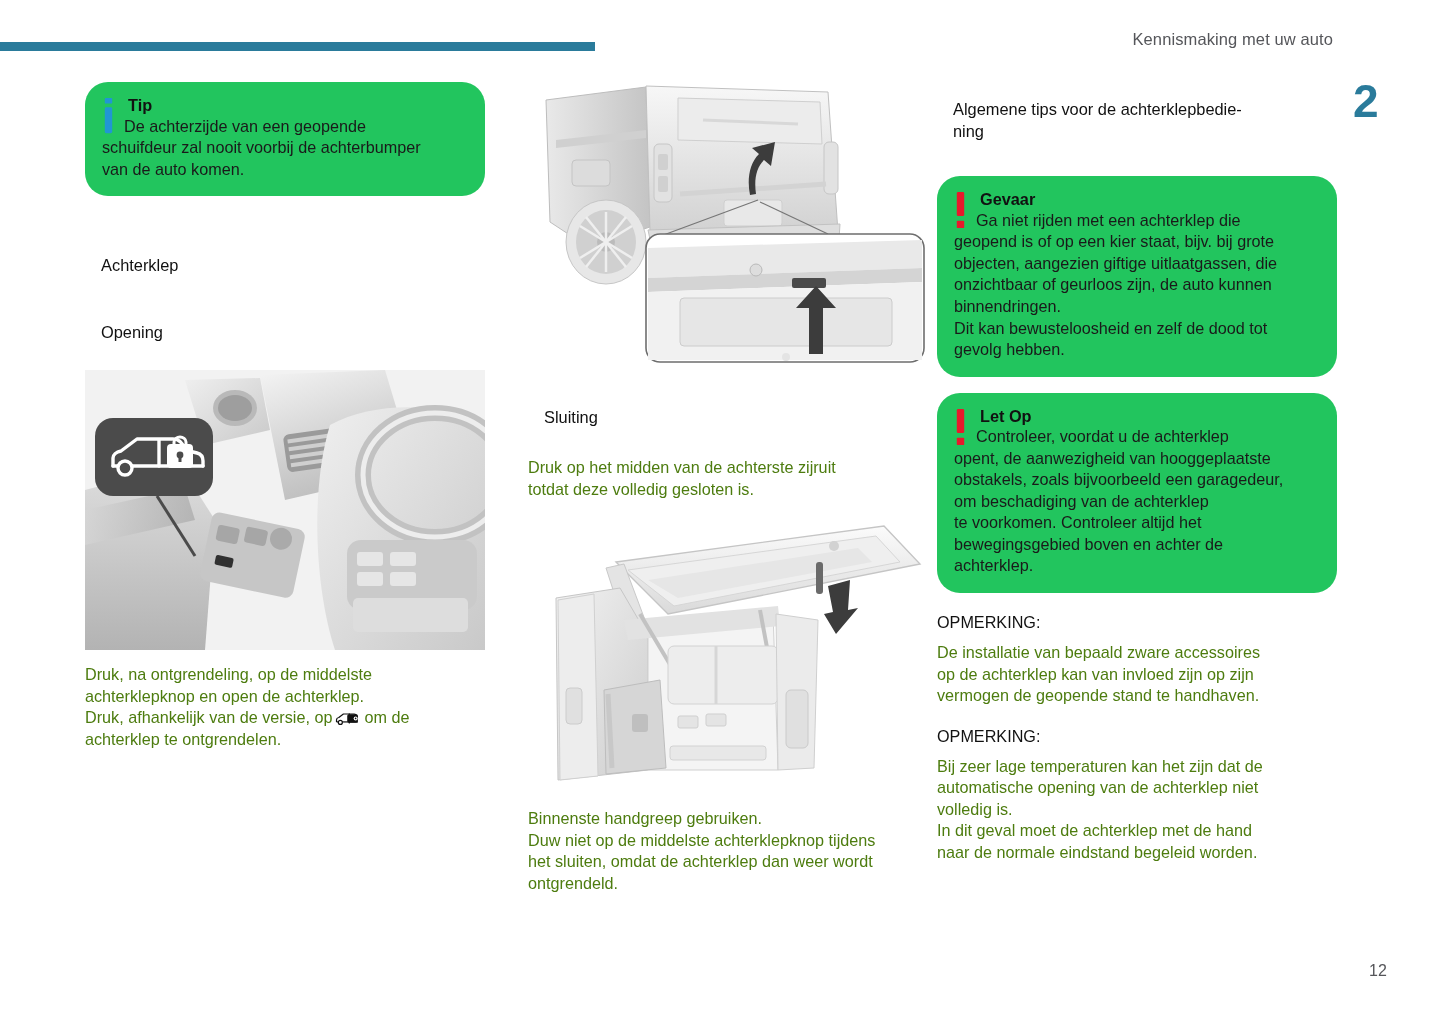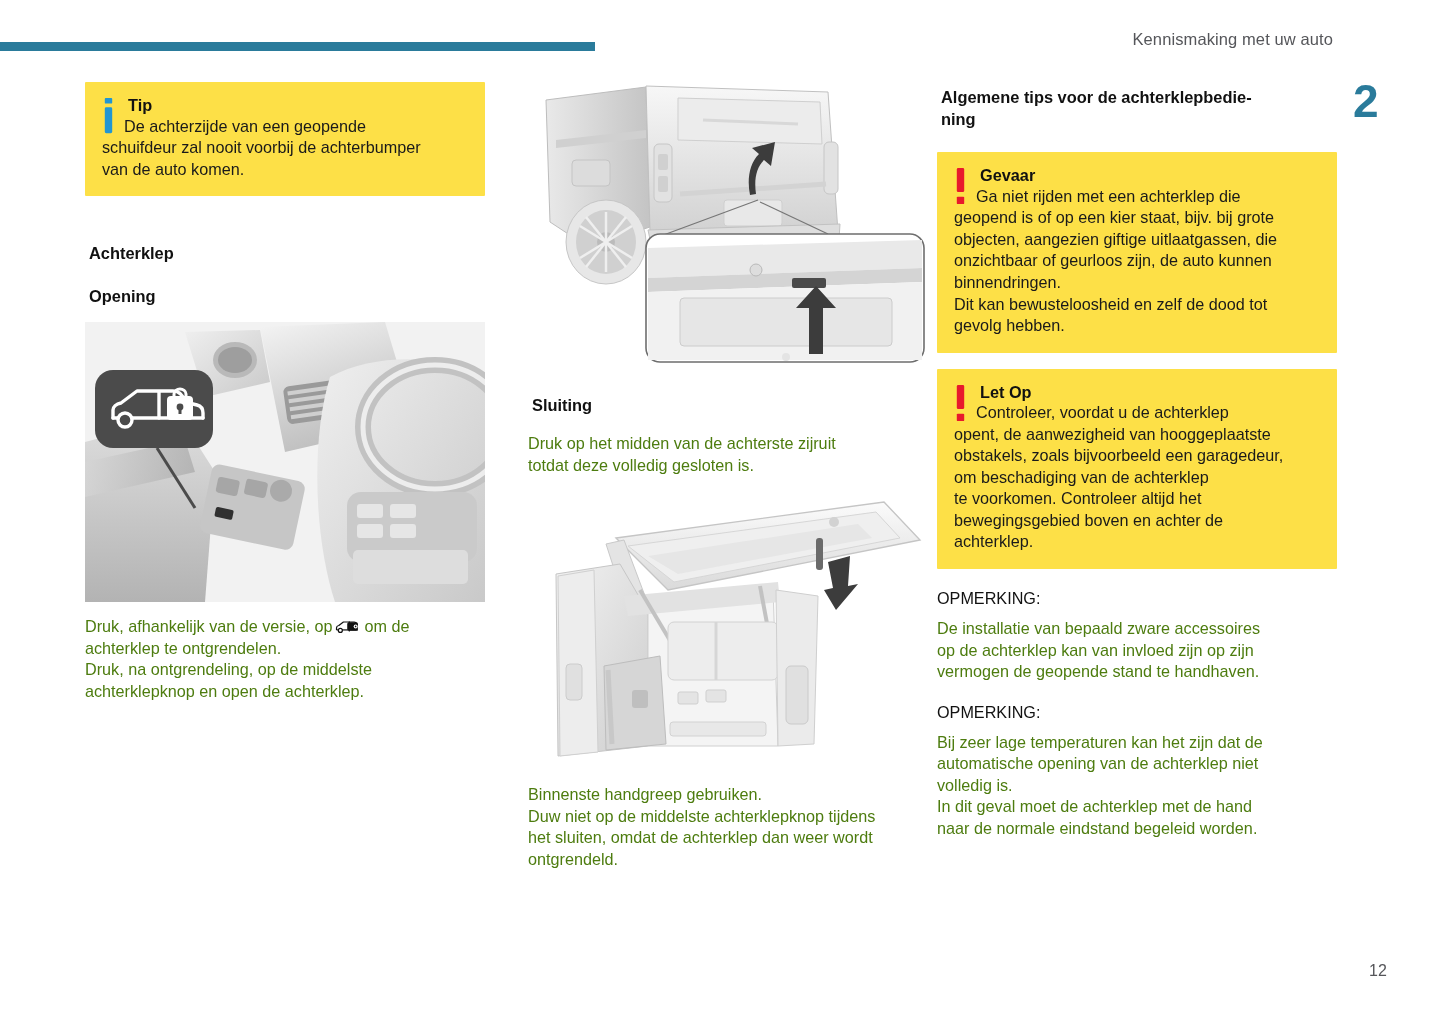--- a/index.html
+++ b/index.html
@@ -71,35 +71,35 @@
     font-size: 23px;
     font-weight: bold;
     letter-spacing: 0.4px;
     margin: 0;
     color: #111;
     font-variant: small-caps;
     text-transform: lowercase;
   }
   .sub-head {
     font-size: 16.4px;
-    font-weight: bold;
-    margin: 4px;
+    font-weight: normal;
+    margin: 16px;
     color: #111;
   }
   .note-head {
     font-size: 16.2px;
     font-weight: normal;
     margin: 0;
     color: #111;
   }
 
   
   .callout {
-    background: #fde047;
-    border-radius: 1px;
+    background: #22c55e;
+    border-radius: 23px;
     padding: 14px 17px 16px 17px;
     position: relative;
   }
   .callout-inner { position: relative; }
   .callout-icon {
     position: absolute;
     left: 0; top: 2px;
     width: 13px;
     display: block;
   }
@@ -253,35 +253,35 @@
         <rect x="60" y="10" width="26" height="24" rx="4" fill="#ffffff" stroke="none"></rect>
         <path d="M67,12 L67,8 C67,5 70,3 73,3 C76,3 79,5 79,8 L79,12" stroke="#ffffff" stroke-width="3"></path>
         <circle cx="73" cy="21" r="3.4" fill="#4b4b4b" stroke="none"></circle>
         <rect x="71.5" y="21" width="3" height="7" fill="#4b4b4b" stroke="none"></rect>
       </g>
     </svg>
   </div>
 
   <div class="spacer-14"></div>
 
+  <p class="body-text">Druk, na ontgrendeling, op de middelste
+achterklepknop en open de achterklep.</p>
+
   <p class="body-text"><span>Druk, afhankelijk van de versie, op</span><span class="inline-icon"><svg viewBox="0 0 34 18">
           <g fill="none" stroke="#111" stroke-width="1.6" stroke-linejoin="round">
             <path d="M2,13 L2,10 C2,8.8 3.2,7.6 5,7.2 L11,2.6 L25,2.6 C27.4,2.6 28.6,4.2 29.4,6.8"></path>
             <path d="M2,13 L30,13"></path>
             <circle cx="7" cy="13.6" r="2.6" fill="#fff"></circle>
           </g>
           <rect x="16" y="3" width="14" height="11" rx="2.2" fill="#111"></rect>
           <circle cx="27" cy="8.4" r="2.6" fill="#fff"></circle>
           <circle cx="27" cy="8.4" r="1.1" fill="#111"></circle>
           <rect x="18" y="2" width="1.6" height="13" fill="#111"></rect>
         </svg></span><span>om de
 achterklep te ontgrendelen.</span></p>
-
-  <p class="body-text">Druk, na ontgrendeling, op de middelste
-achterklepknop en open de achterklep.</p>
 </div>
 
 <div class="col col-2">
 
   <div class="figure">
     <svg viewBox="0 0 400 290" xmlns="http://www.w3.org/2000/svg">
       <defs>
         <linearGradient id="vA" x1="0" y1="0" x2="0" y2="1">
           <stop offset="0%" stop-color="#f7f7f7"></stop>
             <stop offset="100%" stop-color="#d2d2d2"></stop>

